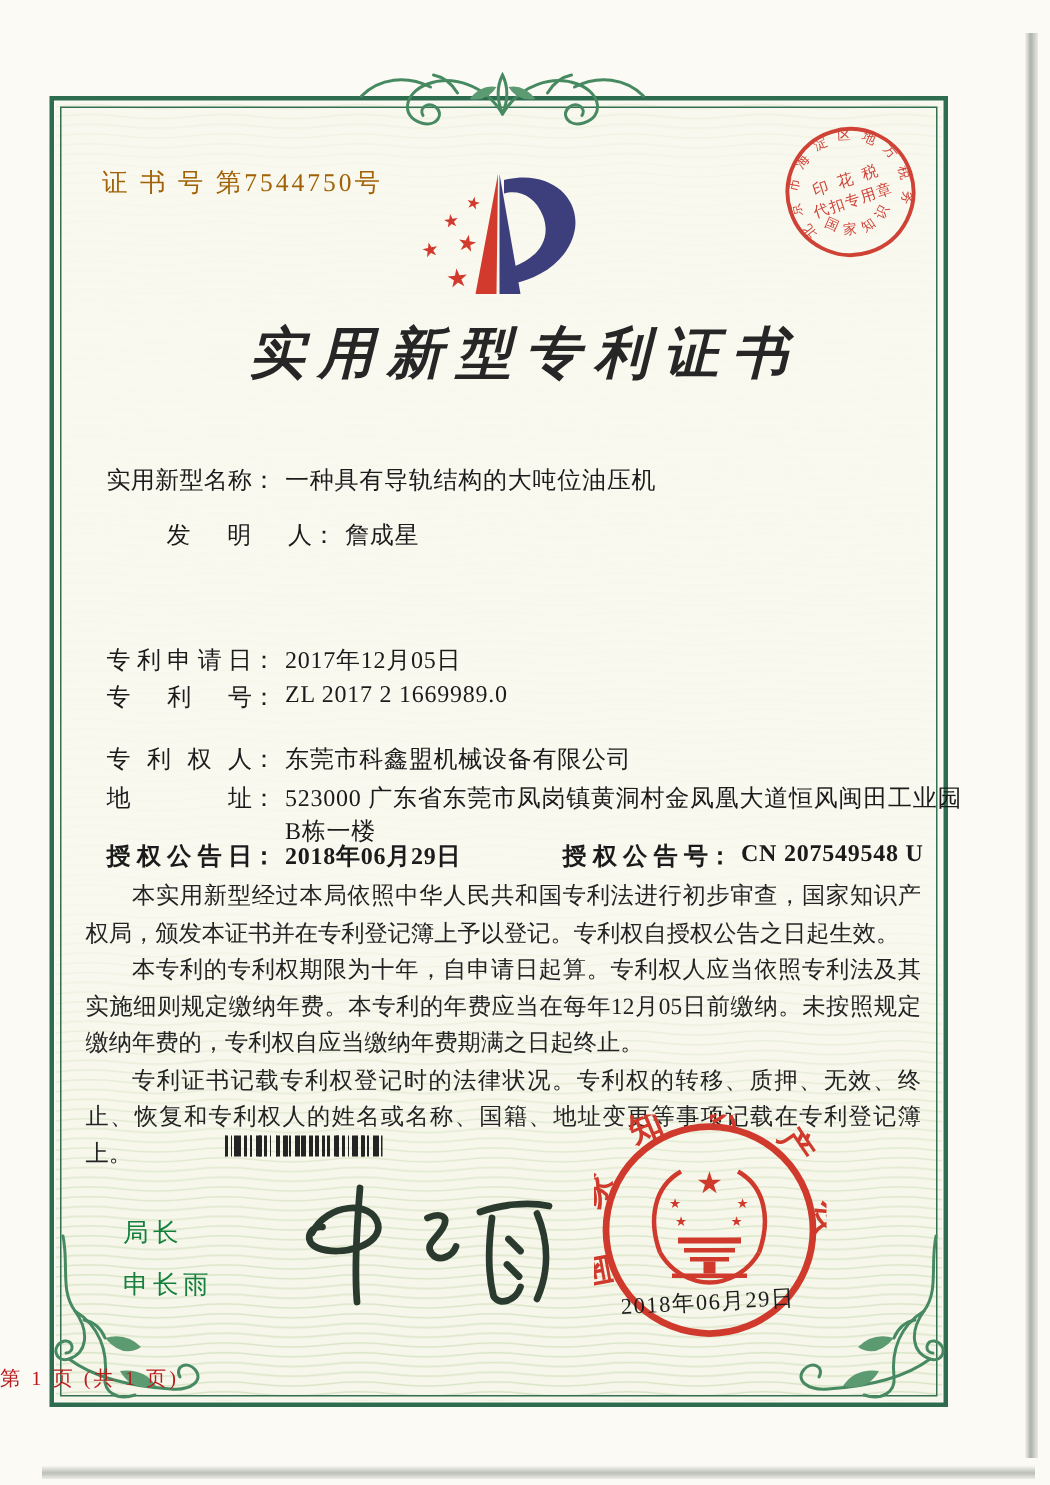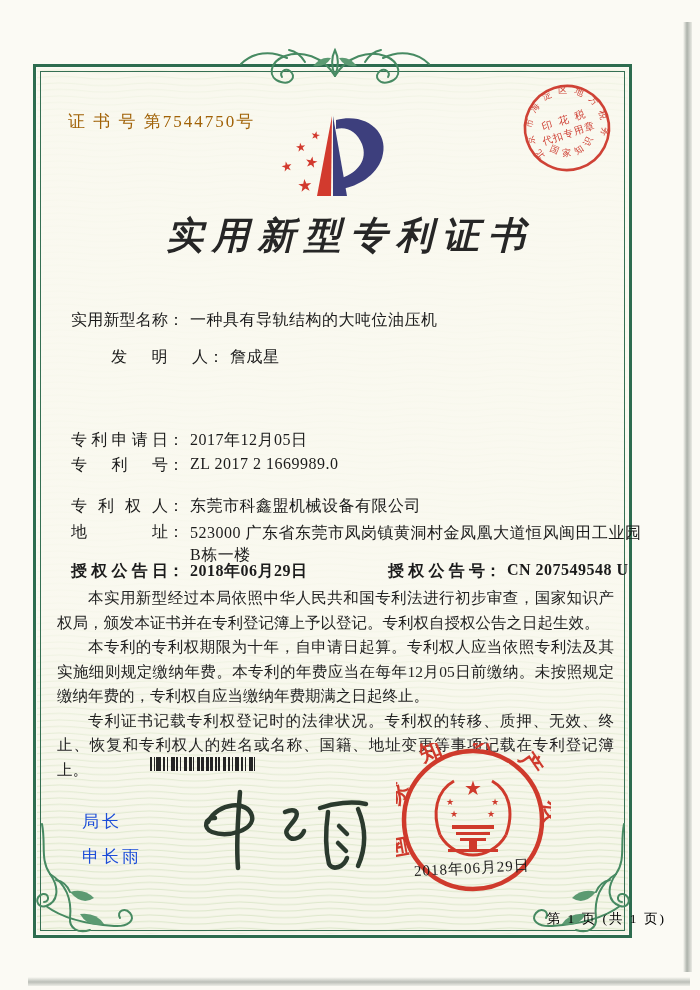--- a/index.html
+++ b/index.html
@@ -36,41 +36,41 @@
 
   .cert-no{position:absolute;left:68px;top:110px;font-size:17px;letter-spacing:2px;color:#a16207;}
   .title{position:absolute;left:0;top:211px;width:700px;text-align:center;
     font-size:37px;font-weight:700;letter-spacing:9px;color:#262626;font-style:italic;}
 
   .field-row{position:absolute;left:71px;font-size:16px;color:#1b1b1b;white-space:nowrap;}
   .f-label{display:inline-block;width:97px;text-align:justify;text-align-last:justify;vertical-align:top;}
   .f-colon{display:inline-block;vertical-align:top;}
   .f-value{display:inline-block;margin-left:6px;vertical-align:top;letter-spacing:0.5px;}
   .f-value.wrap{white-space:normal;width:462px;line-height:22px;}
-  .field-row .pair2{position:absolute;left:317px;top:0;}
+  .field-row .pair2{position:absolute;left:304px;top:0;}
 
   .body-text{position:absolute;left:57px;top:586px;width:557px;
     font-size:15.5px;line-height:24.5px;text-align:justify;color:#232323;}
   .body-text p{margin:0;text-indent:2em;}
 
-  .officer{position:absolute;left:82px;top:810px;font-size:17px;letter-spacing:3px;color:#1d4ed8;}
+  .officer{position:absolute;left:82px;top:810px;font-size:17px;letter-spacing:3px;color:#15803d;}
   .officer div{margin-bottom:12px;}
   .signature-svg{position:absolute;left:188px;top:786px;}
 
   .seal-svg{position:absolute;left:396px;top:743px;}
   .seal-date{position:absolute;left:414px;top:862px;font-size:15px;letter-spacing:1px;
     color:#1c1c1c;transform:rotate(-3deg);transform-origin:left center;white-space:nowrap;}
 
   .barcode{position:absolute;left:150px;top:757px;width:105px;height:14px;
     background-image:
       repeating-linear-gradient(90deg,#242424 0 2px,rgba(0,0,0,0) 2px 4px,#242424 4px 5px,rgba(0,0,0,0) 5px 8px,#242424 8px 11px,rgba(0,0,0,0) 11px 13px),
       repeating-linear-gradient(90deg,#242424 0 1px,rgba(0,0,0,0) 1px 6px,#242424 6px 8px,rgba(0,0,0,0) 8px 17px);}
 
-  .footer{position:absolute;left:0;top:910px;width:666px;text-align:right;
-    font-size:13.5px;letter-spacing:2px;color:#000000;}
+  .footer{position:absolute;left:0;top:910px;width:666px;text-align:left;
+    font-size:13.5px;letter-spacing:2px;color:#b91c1c;}
 
   .stamp-svg{position:absolute;left:505px;top:70px;}
   .logo-svg{position:absolute;left:272px;top:108px;}
 </style>
 </head>
 <body>
 
 <div class="canvas">
 
   <svg class="guilloche" width="591" height="866">

